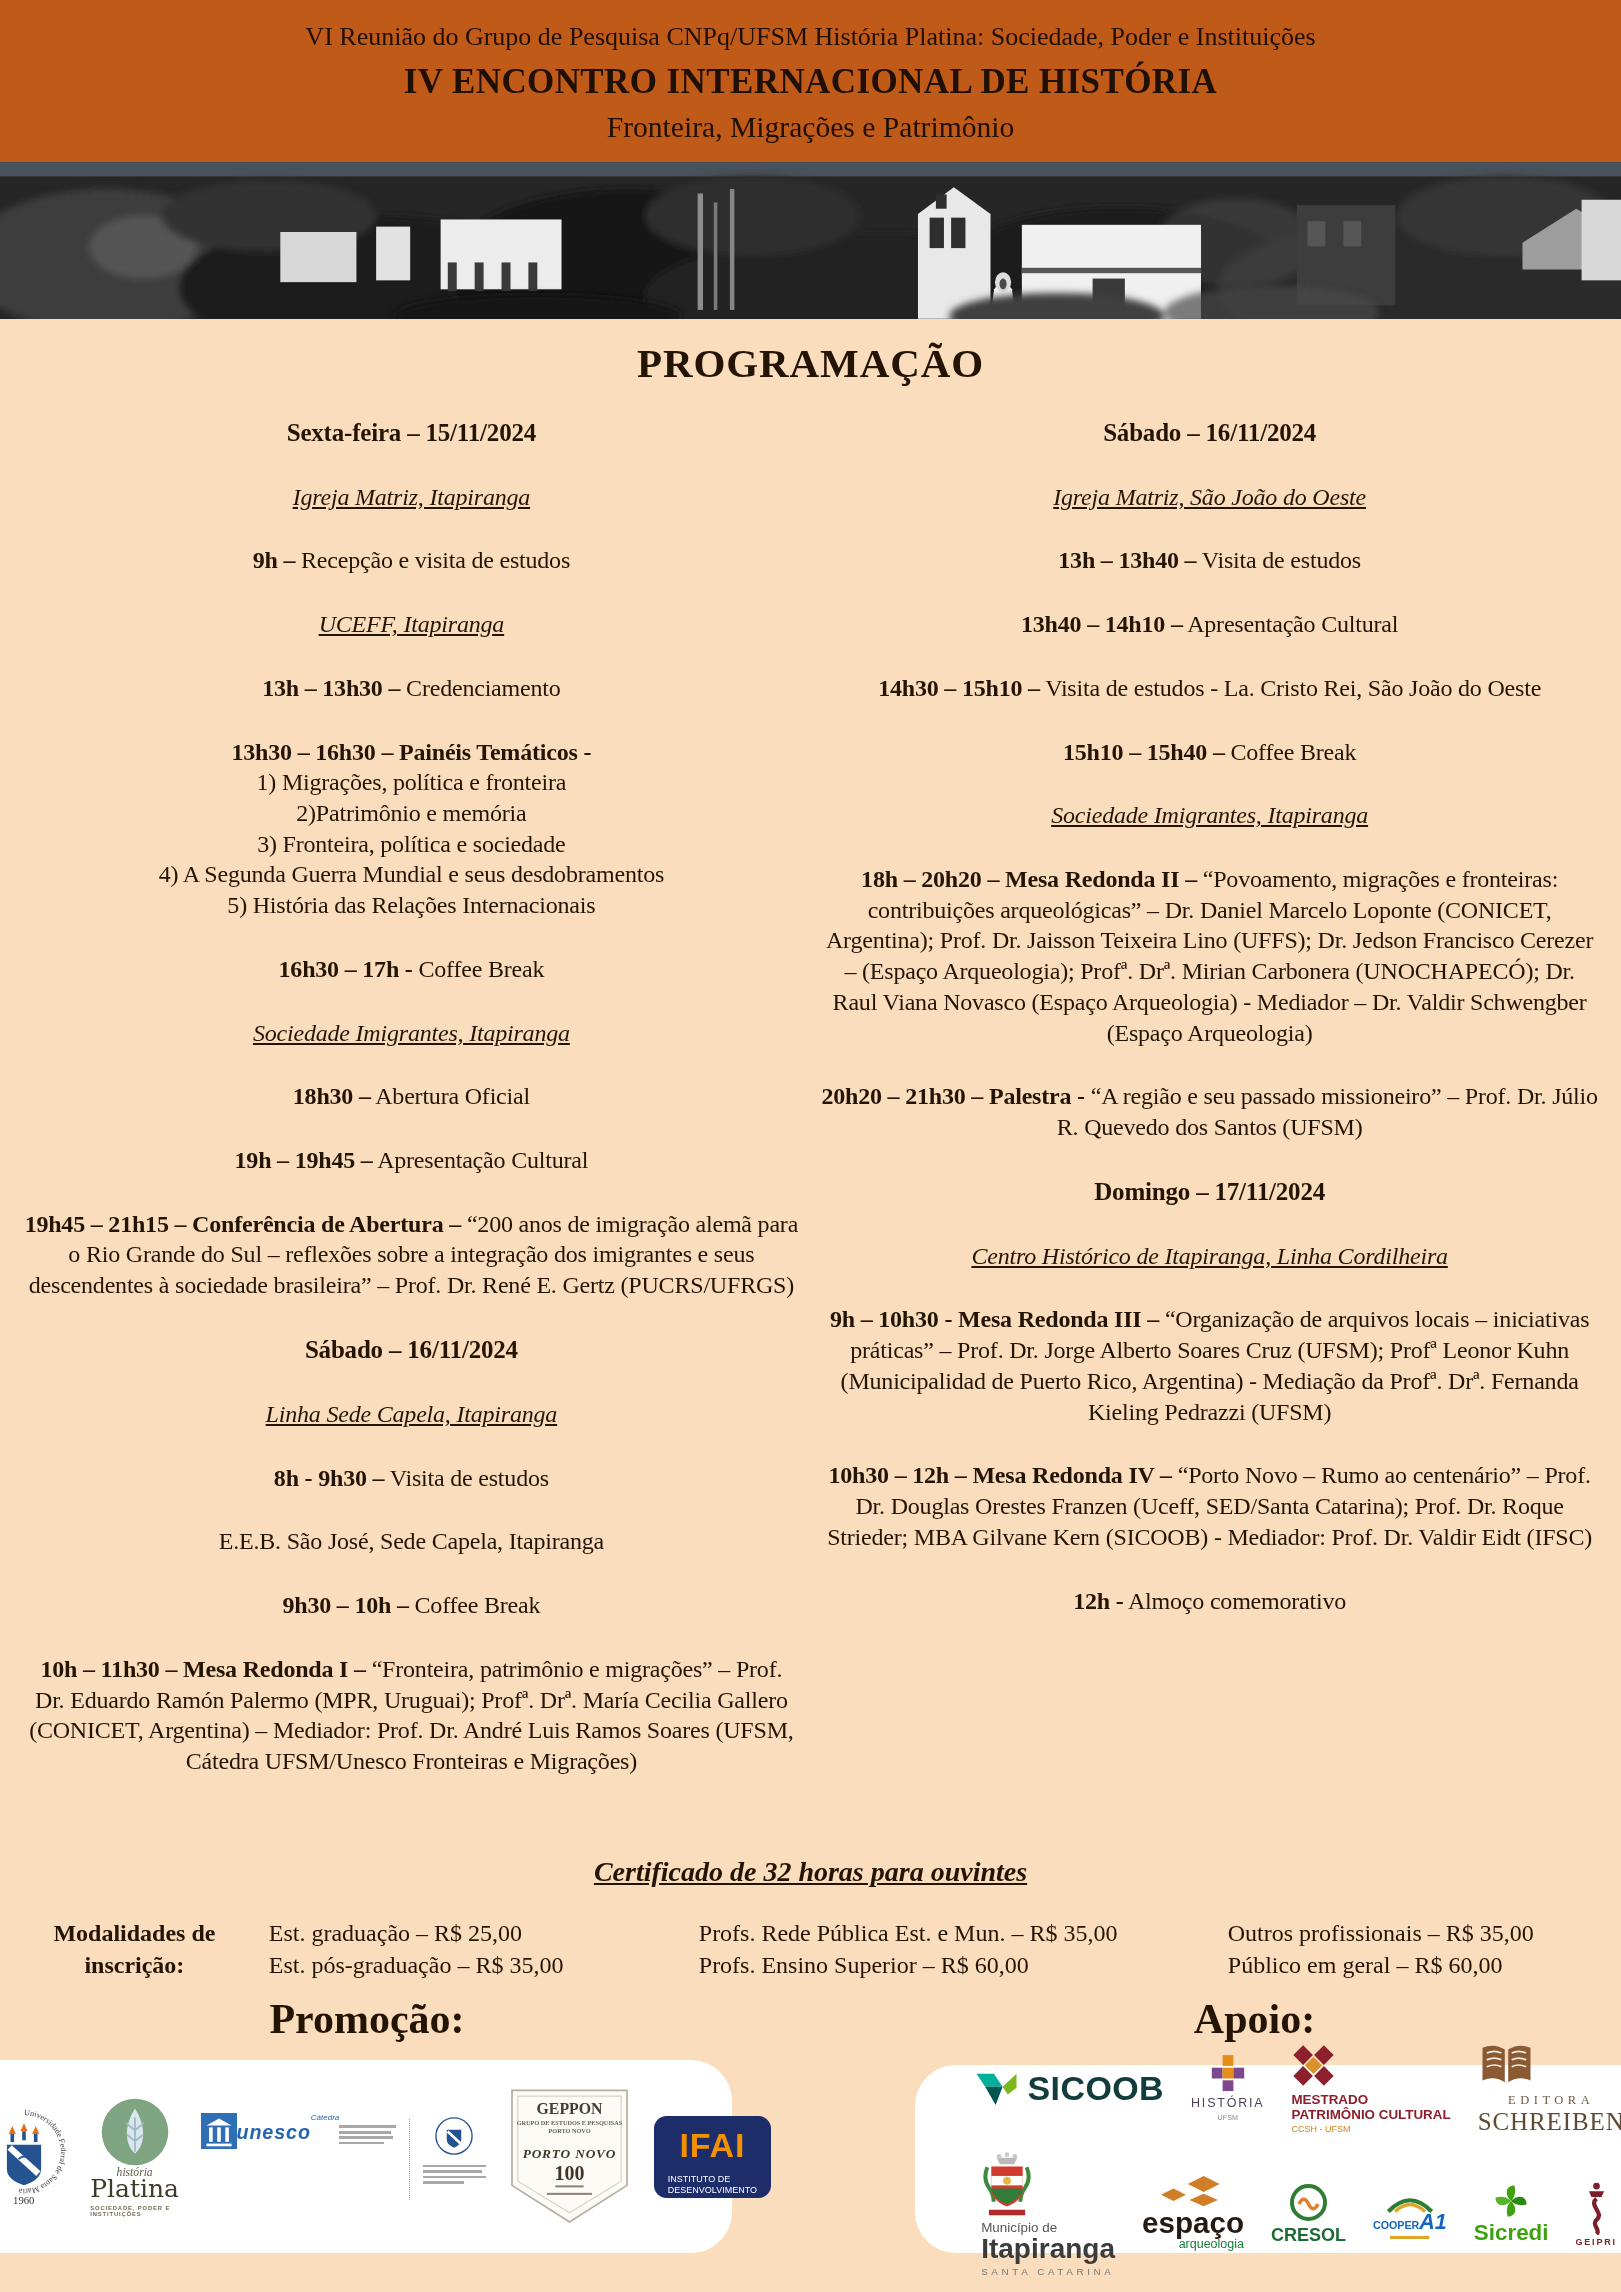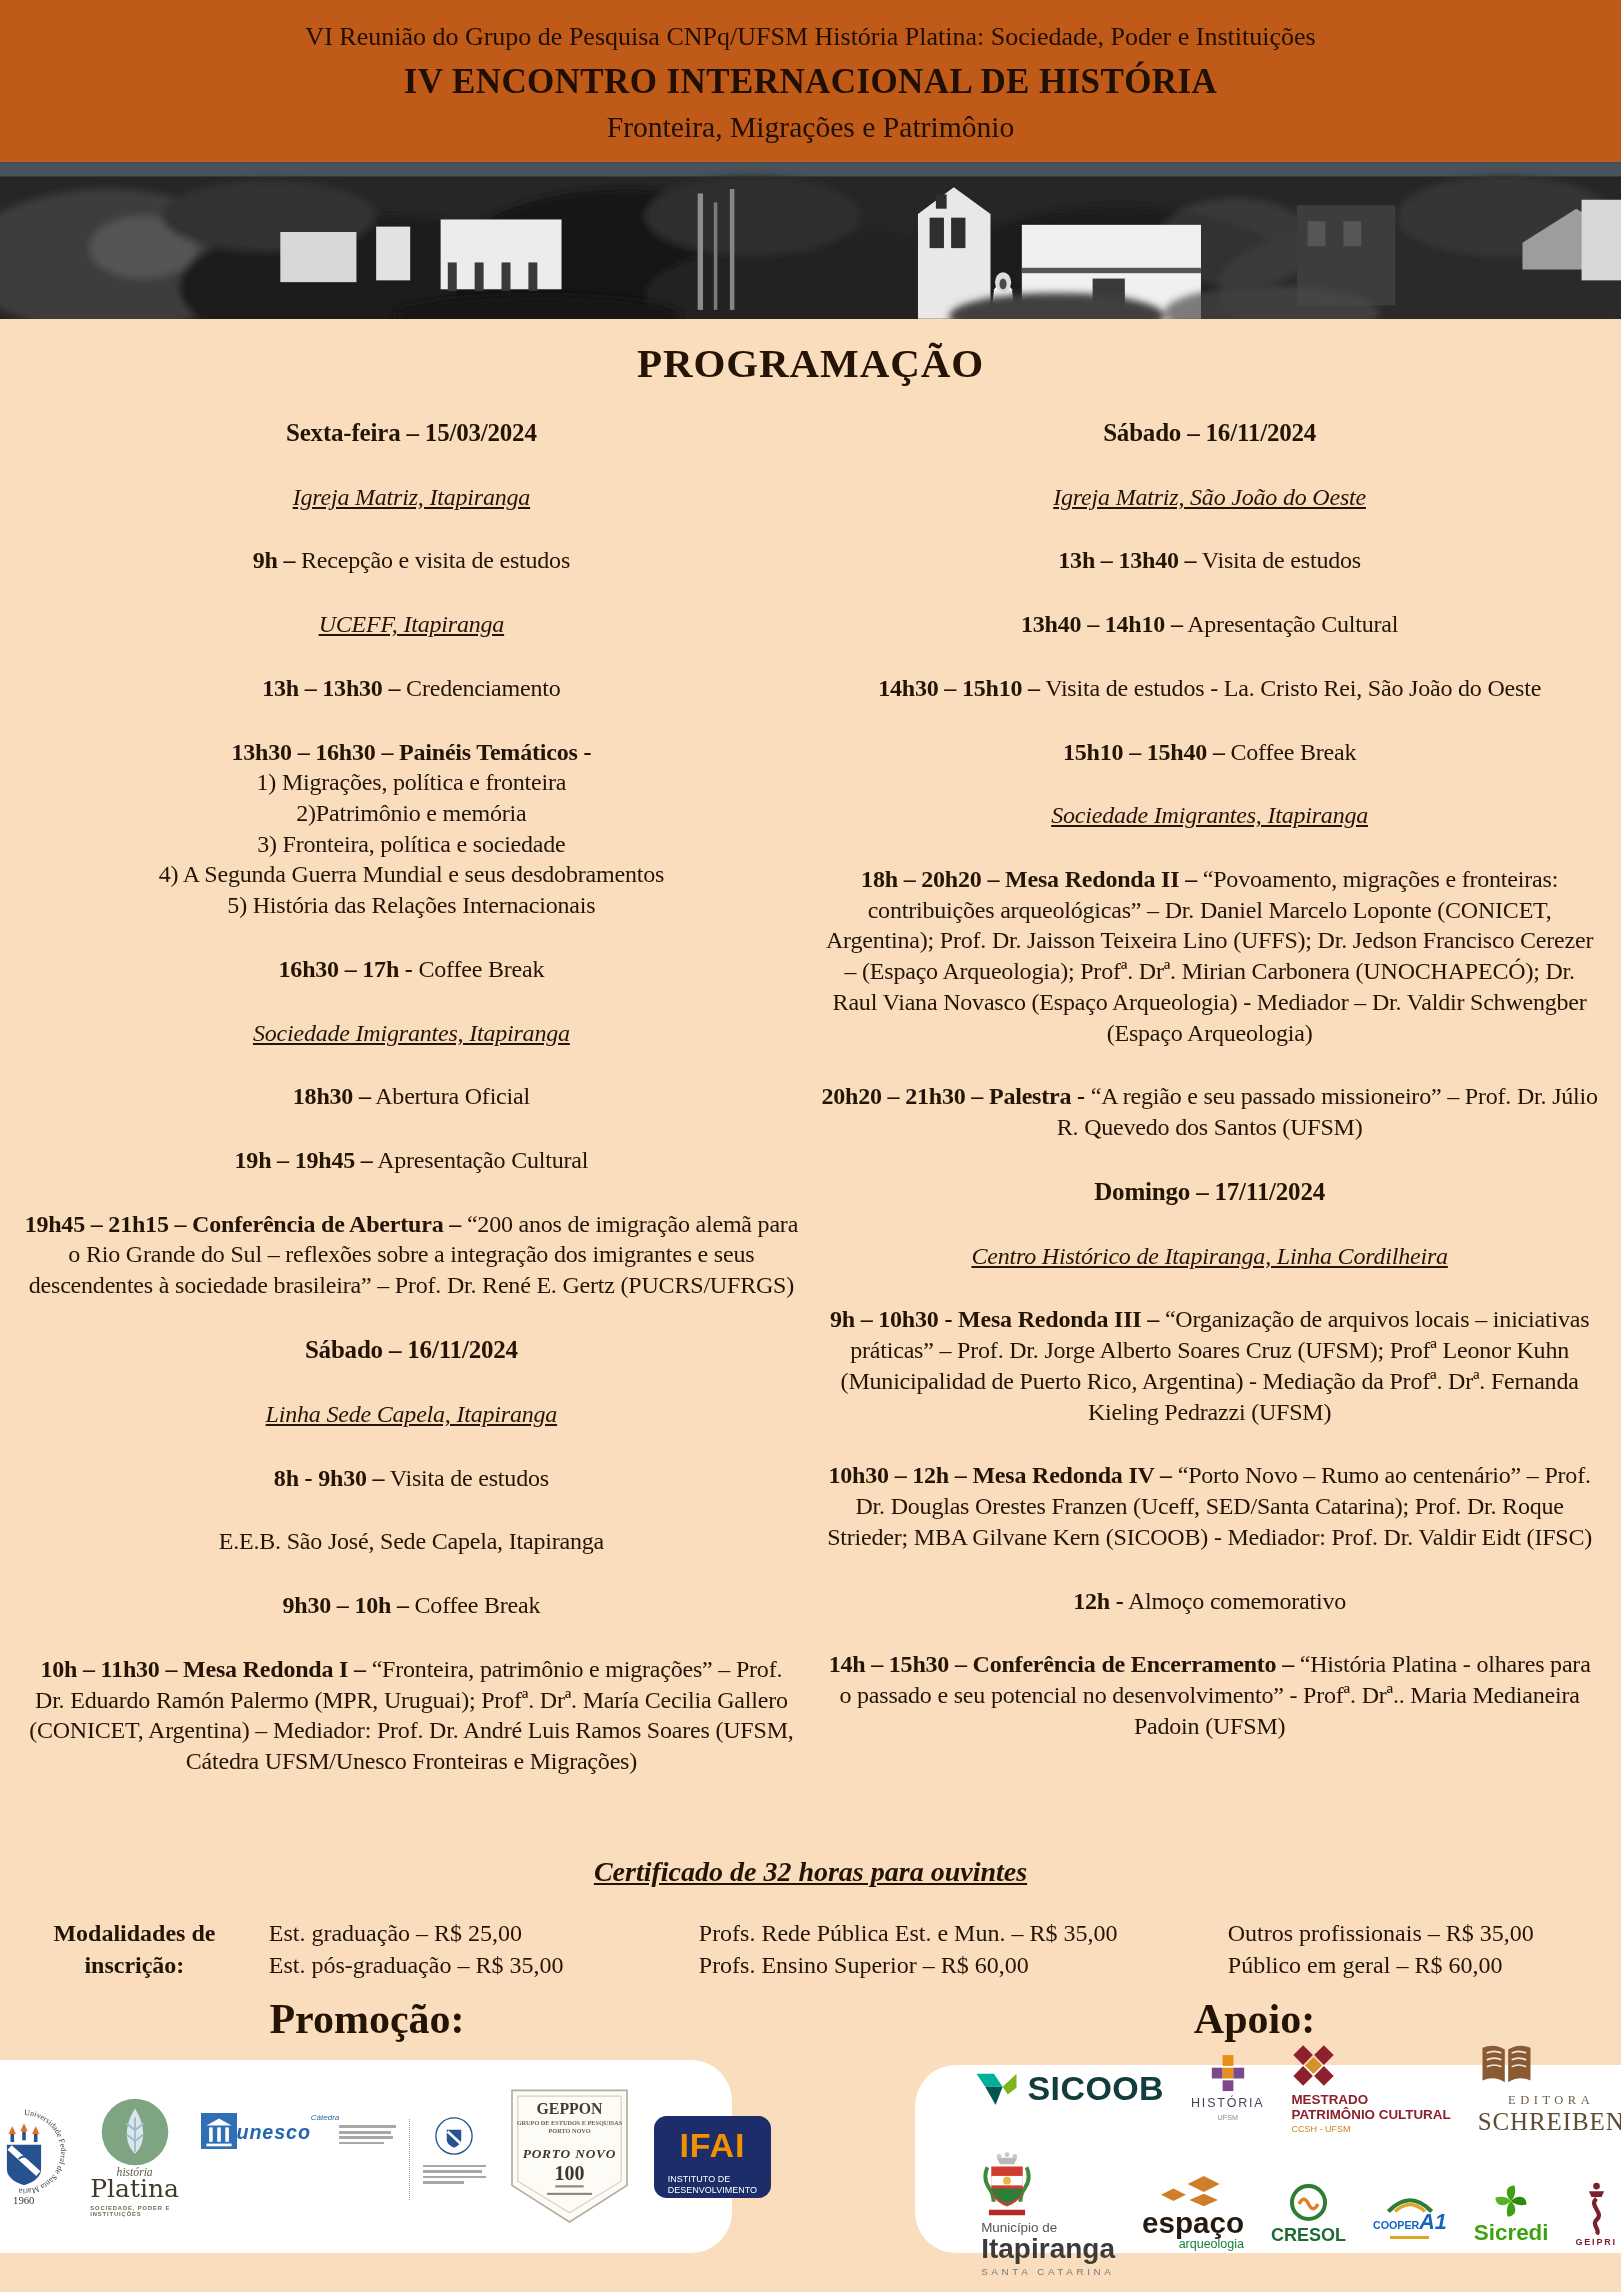--- a/index.html
+++ b/index.html
@@ -192,21 +192,21 @@
         <ellipse cx="1420" cy="168" rx="120" ry="30" fill="#4a4a4a" opacity="0.7"></ellipse>
         <ellipse cx="600" cy="172" rx="160" ry="24" fill="#161616"></ellipse>
       </g>
     </svg>
   </div>
 
   <h1 class="program-title">PROGRAMAÇÃO</h1>
 
   <div class="columns">
     <div class="col">
-        <div class="block day"><span>Sexta-feira – 15/03/2024</span></div>
+        <div class="block day"><span>Sexta-feira – 15/11/2024</span></div>
         <div class="block venue"><span class="venue-text">Igreja Matriz, Itapiranga</span></div>
         <div class="block session"><strong>9h –</strong> Recepção e visita de estudos</div>
         <div class="block venue"><span class="venue-text">UCEFF, Itapiranga</span></div>
         <div class="block session"><strong>13h – 13h30 –</strong> Credenciamento</div>
         <div class="block session"><strong>13h30 – 16h30 – Painéis Temáticos -</strong><div class="sub-line">1) Migrações, política e fronteira</div><div class="sub-line">2)Patrimônio e memória</div><div class="sub-line">3) Fronteira, política e sociedade</div><div class="sub-line">4) A Segunda Guerra Mundial e seus desdobramentos</div><div class="sub-line">5) História das Relações Internacionais</div></div>
         <div class="block session"><strong>16h30 – 17h -</strong> Coffee Break</div>
         <div class="block venue"><span class="venue-text">Sociedade Imigrantes, Itapiranga</span></div>
         <div class="block session"><strong>18h30 –</strong> Abertura Oficial</div>
         <div class="block session"><strong>19h – 19h45 –</strong> Apresentação Cultural</div>
         <div class="block session"><strong>19h45 – 21h15 – Conferência de Abertura –</strong> “200 anos de imigração alemã para o Rio Grande do Sul – reflexões sobre a integração dos imigrantes e seus descendentes à sociedade brasileira” – Prof. Dr. René E. Gertz (PUCRS/UFRGS)</div>
@@ -225,21 +225,20 @@
         <div class="block session"><strong>14h30 – 15h10 –</strong> Visita de estudos - La. Cristo Rei, São João do Oeste</div>
         <div class="block session"><strong>15h10 – 15h40 –</strong> Coffee Break</div>
         <div class="block venue"><span class="venue-text">Sociedade Imigrantes, Itapiranga</span></div>
         <div class="block session"><strong>18h – 20h20 – Mesa Redonda II –</strong> “Povoamento, migrações e fronteiras: contribuições arqueológicas” – Dr. Daniel Marcelo Loponte (CONICET, Argentina); Prof. Dr. Jaisson Teixeira Lino (UFFS); Dr. Jedson Francisco Cerezer – (Espaço Arqueologia); Profª. Drª. Mirian Carbonera (UNOCHAPECÓ); Dr. Raul Viana Novasco (Espaço Arqueologia) - Mediador – Dr. Valdir Schwengber (Espaço Arqueologia)</div>
         <div class="block session"><strong>20h20 – 21h30 – Palestra -</strong> “A região e seu passado missioneiro” – Prof. Dr. Júlio R. Quevedo dos Santos (UFSM)</div>
         <div class="block day"><span>Domingo – 17/11/2024</span></div>
         <div class="block venue"><span class="venue-text">Centro Histórico de Itapiranga, Linha Cordilheira</span></div>
         <div class="block session"><strong>9h – 10h30 - Mesa Redonda III –</strong> “Organização de arquivos locais – iniciativas práticas” – Prof. Dr. Jorge Alberto Soares Cruz (UFSM); Profª Leonor Kuhn (Municipalidad de Puerto Rico, Argentina) - Mediação da Profª. Drª. Fernanda Kieling Pedrazzi (UFSM)</div>
         <div class="block session"><strong>10h30 – 12h – Mesa Redonda IV –</strong> “Porto Novo – Rumo ao centenário” – Prof. Dr. Douglas Orestes Franzen (Uceff, SED/Santa Catarina); Prof. Dr. Roque Strieder; MBA Gilvane Kern (SICOOB) - Mediador: Prof. Dr. Valdir Eidt (IFSC)</div>
         <div class="block session"><strong>12h -</strong> Almoço comemorativo</div>
-        <div class="block session"><strong>14h – 15h30 – Conferência de Encerramento –</strong> “História Platina - olhares para o passado e seu potencial no desenvolvimento” - Profª. Drª.. Maria Medianeira Padoin (UFSM)</div>
       </div>
   </div>
 
   <div class="certificate">
     <span>Certificado de 32 horas para ouvintes</span>
   </div>
 
   <div class="fees">
     <div class="fees-label">
       <div>Modalidades de</div>

